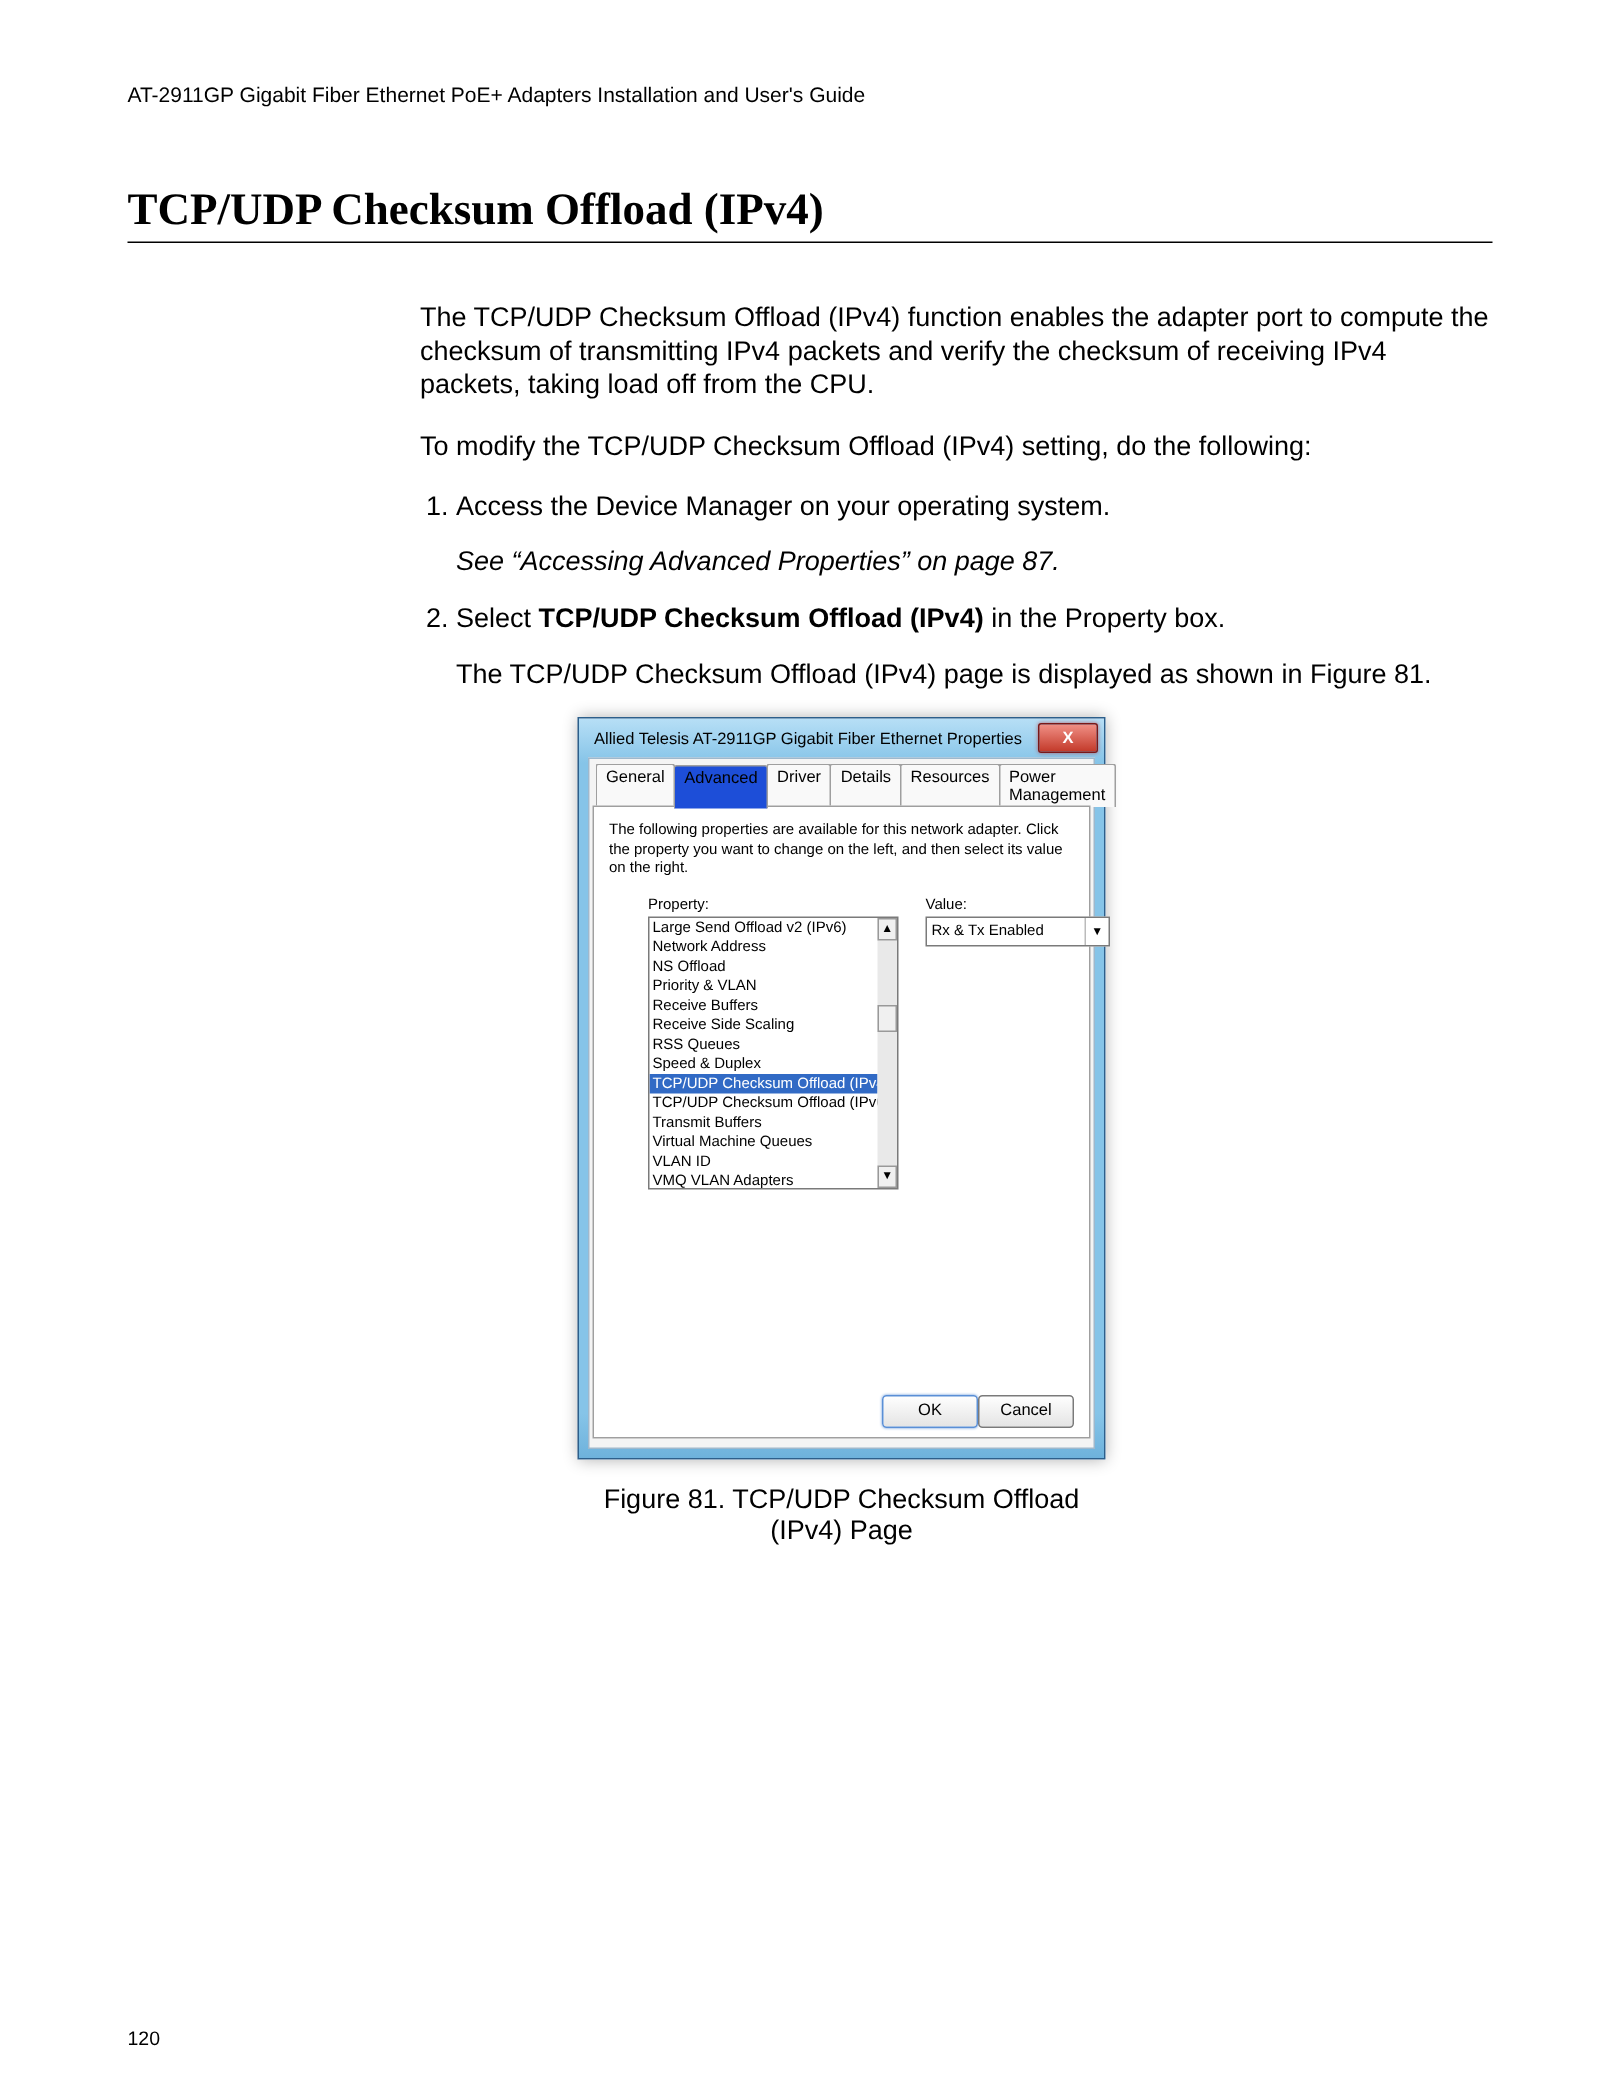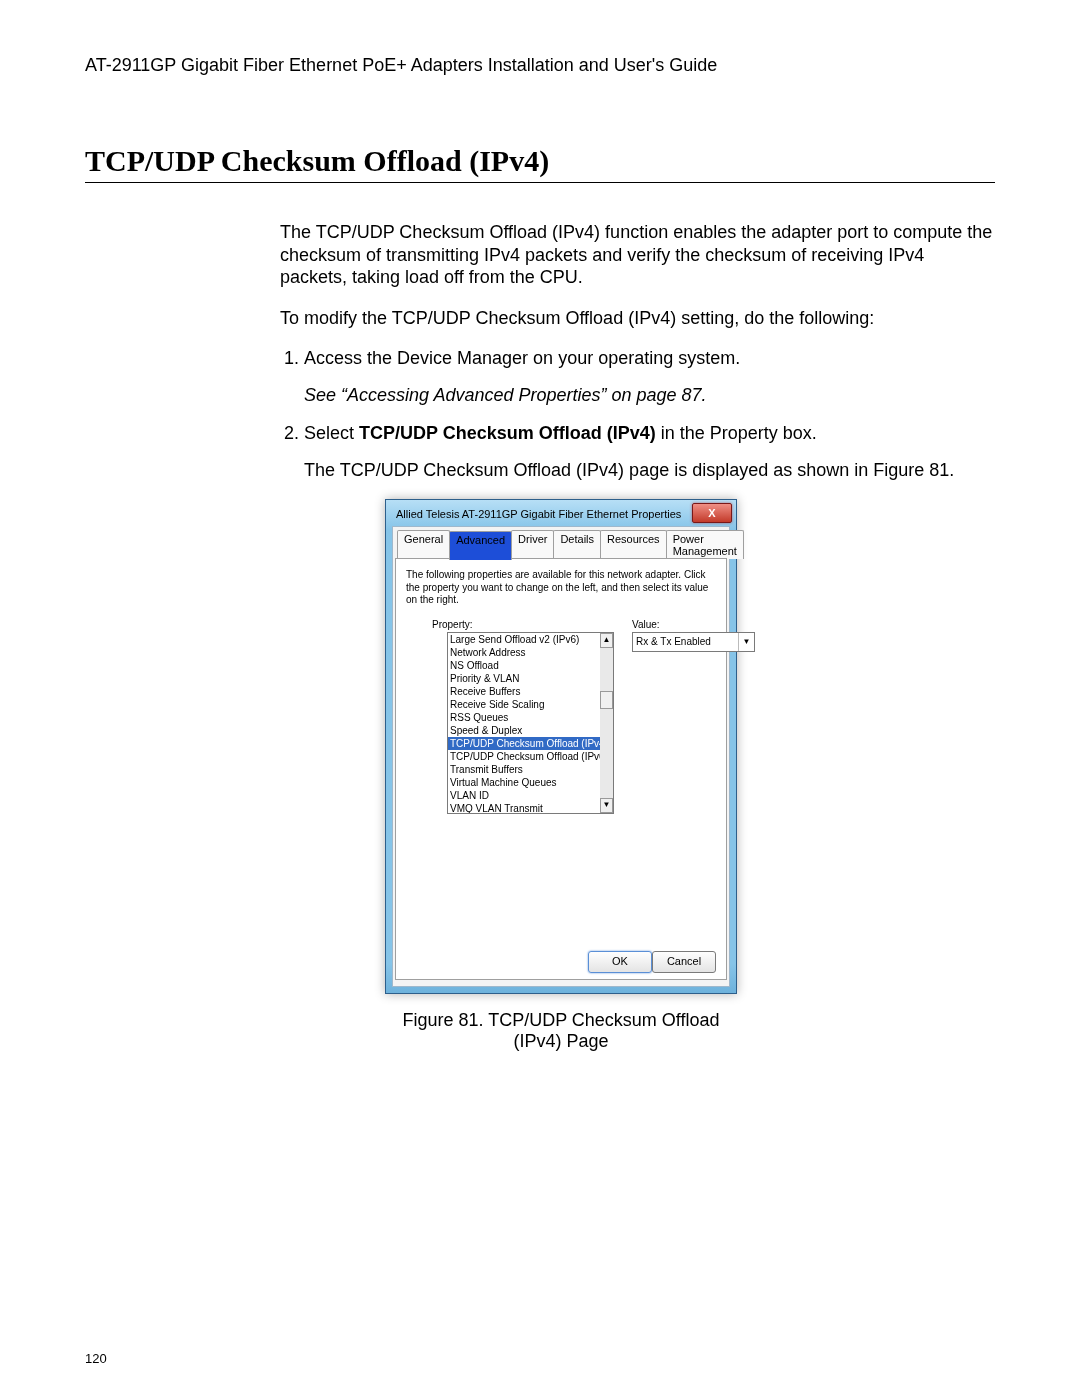--- a/index.html
+++ b/index.html
@@ -12,22 +12,22 @@
     color: #000;
   }
   .page {
     box-sizing: border-box;
     width: 1080px;
     height: 1397px;
     padding: 55px 85px 40px 85px;
     position: relative;
   }
   .doc-header {
-    font-size: 18px;
-    margin-bottom: 68px;
+    font-size: 14px;
+    margin-bottom: 52px;
   }
   .section-title {
     font-family: "Times New Roman", Times, serif;
     font-size: 30px;
     font-weight: bold;
     border-bottom: 1px solid #000;
     padding-bottom: 4px;
     margin-bottom: 38px;
   }
   .body-text {
@@ -112,21 +112,20 @@
   .pv-row { display: flex; padding-left: 26px; }
   .pv-col { display: flex; flex-direction: column; }
   .pv-label { font-size: 10px; margin-bottom: 2px; }
   .prop-list {
     width: 165px; height: 180px;
     border: 1px solid #7a7a7a;
     font-size: 10px;
     background: #fff;
     overflow: hidden;
     position: relative;
-    margin-left: 15px;
   }
   .prop-list .items {
     position: absolute; left:0; top:0; right:13px;
   }
   .prop-item {
     padding: 0 2px;
     white-space: nowrap;
     height: 13px; line-height: 13px;
     overflow: hidden;
   }
@@ -248,21 +247,21 @@
                     <div class="prop-item">Priority &amp; VLAN</div>
                     <div class="prop-item">Receive Buffers</div>
                     <div class="prop-item">Receive Side Scaling</div>
                     <div class="prop-item">RSS Queues</div>
                     <div class="prop-item">Speed &amp; Duplex</div>
                     <div class="prop-item selected">TCP/UDP Checksum Offload (IPv4)</div>
                     <div class="prop-item">TCP/UDP Checksum Offload (IPv6)</div>
                     <div class="prop-item">Transmit Buffers</div>
                     <div class="prop-item">Virtual Machine Queues</div>
                     <div class="prop-item">VLAN ID</div>
-                    <div class="prop-item">VMQ VLAN Transmit</div>
+                    <div class="prop-item">VMQ VLAN Adapters</div>
                   </div>
                 <div class="prop-scroll">
                   <div class="btn up">▲</div>
                   <div class="thumb"></div>
                   <div class="btn down">▼</div>
                 </div>
               </div>
             </div>
             <div class="pv-col value-select">
               <div class="pv-label">Value:</div>

